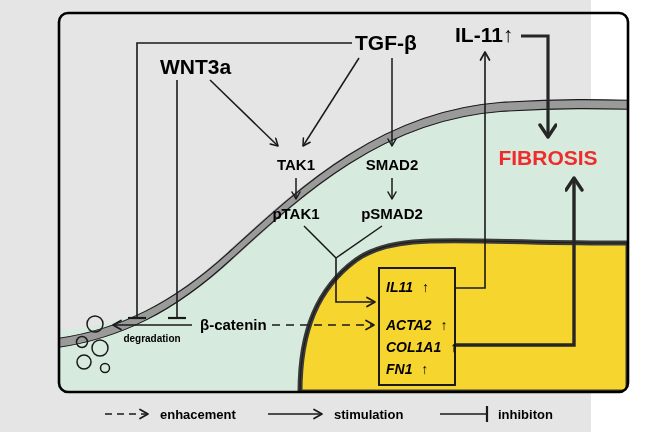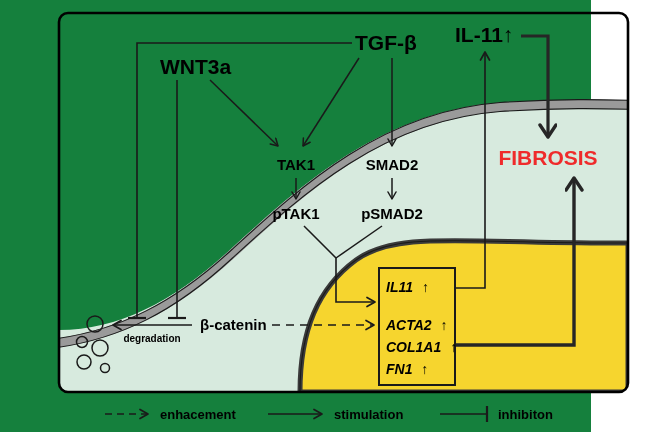--- a/index.html
+++ b/index.html
@@ -1,18 +1,18 @@
 <!DOCTYPE html>
 <html><head>
 <meta charset="utf-8">
 <style>
   html,body{margin:0;padding:0;background:#ffffff;}
   body{width:651px;height:432px;overflow:hidden;
        font-family:"Liberation Sans", sans-serif;}
-  #stage{position:relative;width:591px;height:432px;background:#15803d;}
+  #stage{position:relative;width:591px;height:432px;background:#e5e5e5;}
   svg{display:block;}
   .lbl{font-family:"Liberation Sans", sans-serif;font-weight:bold;fill:#000;}
   .big{font-size:21px;}
   .mid{font-size:15px;}
   .gene{font-size:14px;font-style:italic;font-weight:bold;}
   .small{font-size:10px;}
   .legend{font-size:13px;font-weight:bold;}
   .fib{font-size:21px;font-weight:bold;}
 </style>
 </head>

